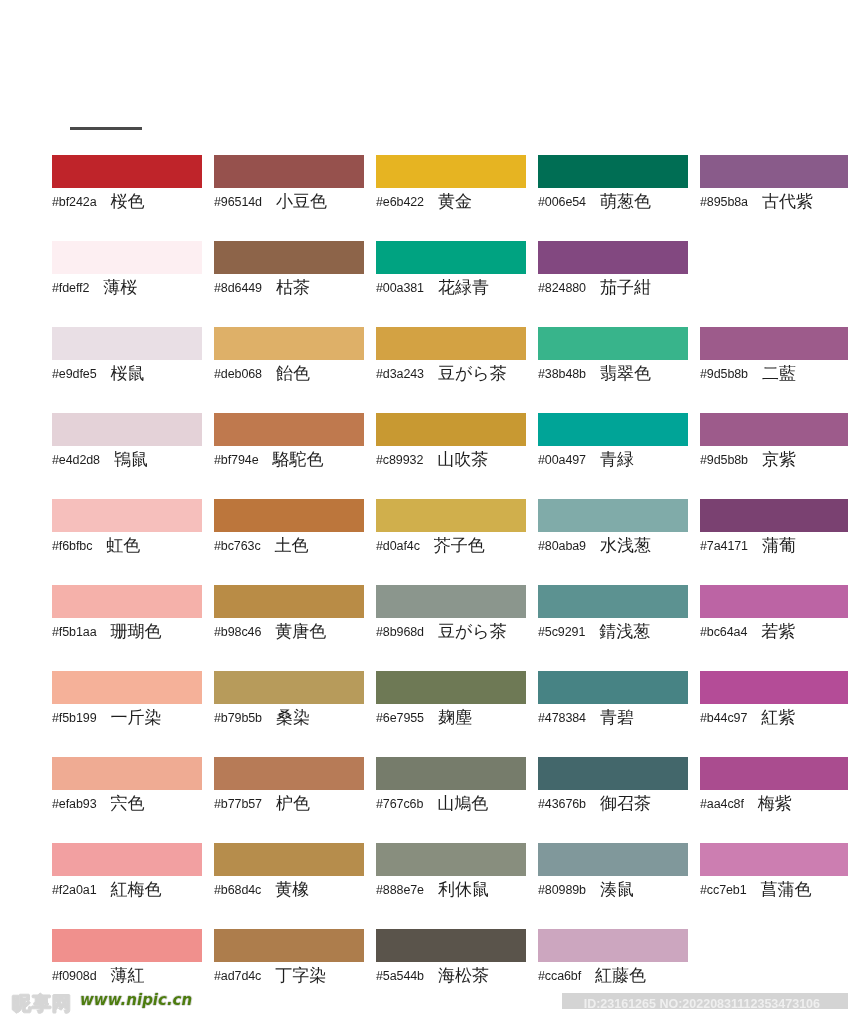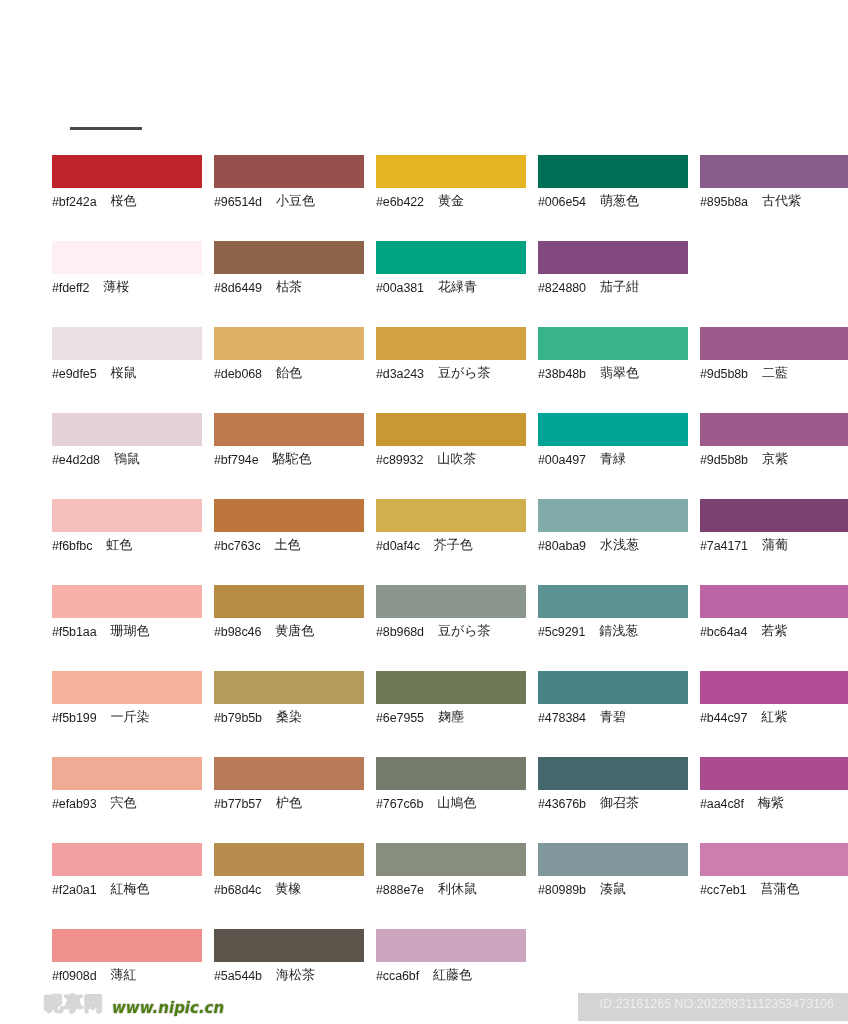--- a/index.html
+++ b/index.html
@@ -72,42 +72,41 @@
     align-items: flex-start;
   }
 
   .swatch-hex {
     font-family: "Liberation Sans", "DejaVu Sans", sans-serif;
     letter-spacing: -0.1px;
   }
 
   .swatch-name {
     margin-left: 14px;
-    font-family: Liberation Mono, monospace;
-    font-size: 13px;
+    font-family: Liberation Serif, serif;
+    font-size: 17px;
   }
 
   
   #footer-bar {
     position: absolute;
     left: 0;
     bottom: 0;
     width: 848px;
     height: 39px;
     background: #ffffff;
   }
 
   #watermark-logo {
     position: absolute;
     left: 12px;
     top: 6px;
     display: flex;
-    align-items: flex-end;
+    align-items: flex-start;
     height: 26px;
-    margin-left: 32px;
   }
 
   #watermark-cn {
     font-family: "DejaVu Sans", "Liberation Sans", sans-serif;
     font-size: 19px;
     font-weight: bold;
     letter-spacing: 1px;
     color: #ffffff;
     -webkit-text-stroke: 1px #d6d6d6;
     text-shadow:
@@ -124,29 +123,30 @@
     color: #4d7c0f;
     text-shadow:
       -1px 0 #dcdcdc, 1px 0 #dcdcdc,
       0 -1px #dcdcdc, 0 1px #dcdcdc;
   }
 
   #watermark-id {
     position: absolute;
     right: 0px;
     top: 8px;
-    height: 28px;
+    height: 16px;
     line-height: 22px;
-    padding: 0 14px 0 22px;
+    padding: 0 28px 0 22px;
     background: #d4d4d4;
     color: #efefef;
     font-size: 12.5px;
     font-family: "Liberation Sans", "DejaVu Sans", sans-serif;
     letter-spacing: 0px;
     white-space: nowrap;
+    font-weight: bold;
   }
 </style>
 </head>
 <body>
 
 <div id="page">
 
   <div id="top-rule"></div>
 
   <div id="palette-grid">
@@ -475,20 +475,27 @@
             <span class="swatch-name">菖蒲色</span>
           </div>
         </div>
       </div>
       <div class="palette-row">
         <div class="swatch-cell">
           <div class="swatch-chip" style="background: rgb(240, 144, 141);"></div>
           <div class="swatch-caption">
             <span class="swatch-hex">#f0908d</span>
             <span class="swatch-name">薄紅</span>
+          </div>
+        </div>
+        <div class="swatch-cell">
+          <div class="swatch-chip" style="background: rgb(173, 125, 76);"></div>
+          <div class="swatch-caption">
+            <span class="swatch-hex">#ad7d4c</span>
+            <span class="swatch-name">丁字染</span>
           </div>
         </div>
         <div class="swatch-cell">
           <div class="swatch-chip" style="background: rgb(90, 84, 75);"></div>
           <div class="swatch-caption">
             <span class="swatch-hex">#5a544b</span>
             <span class="swatch-name">海松茶</span>
           </div>
         </div>
         <div class="swatch-cell">

